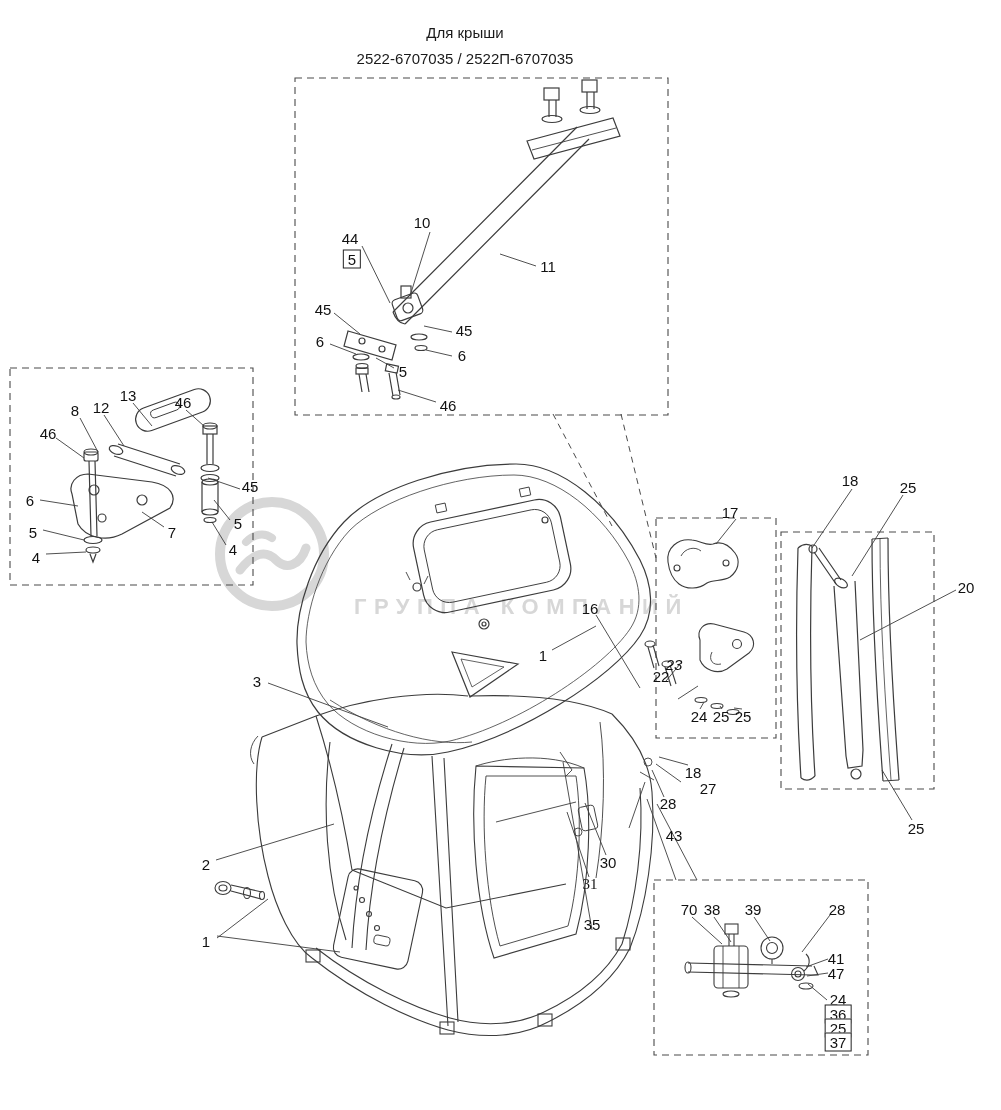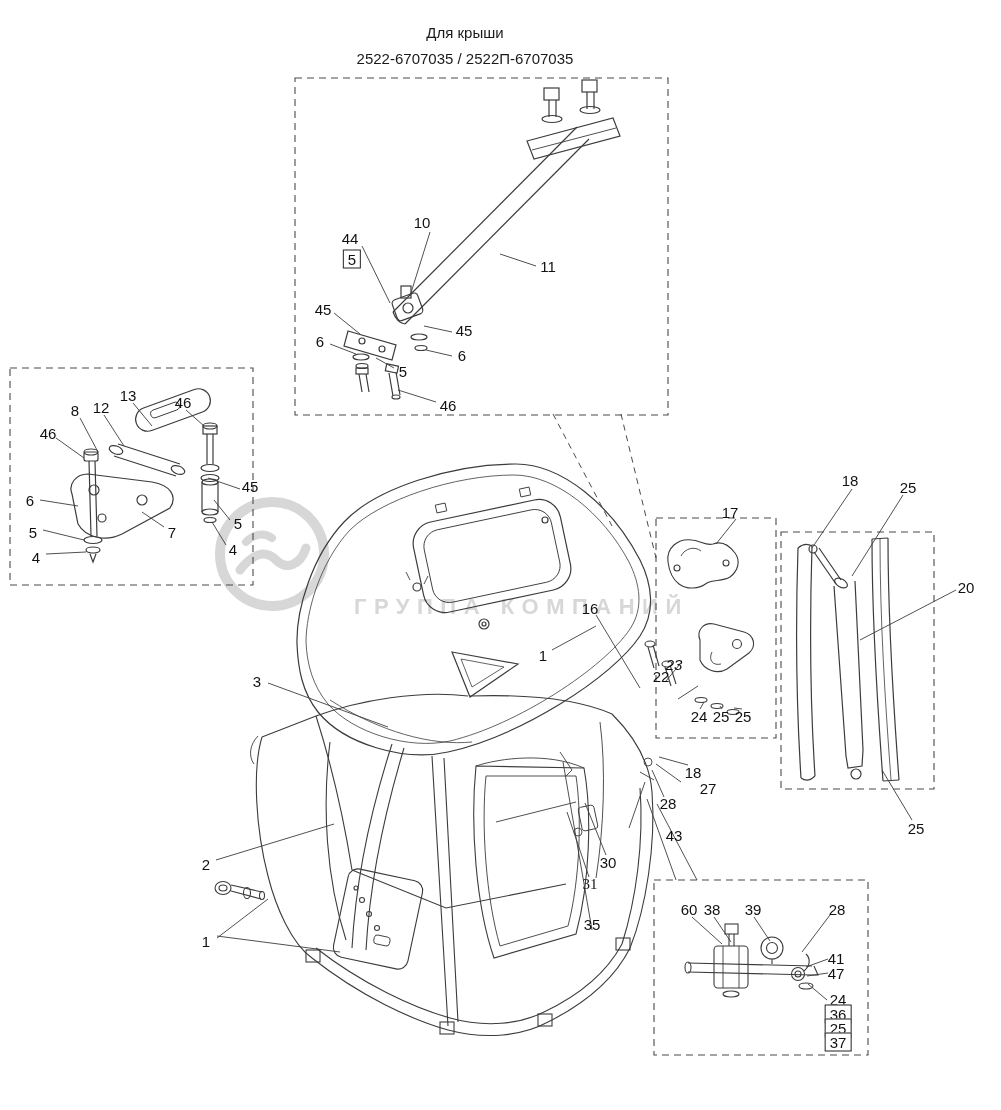--- a/index.html
+++ b/index.html
@@ -324,21 +324,21 @@
       <div class="callout" style="left: 661px; top: 676px;">22</div>
       <div class="callout" style="left: 674px; top: 664px; font-style: italic;">23</div>
       <div class="callout" style="left: 699px; top: 716px;">24</div>
       <div class="callout" style="left: 721px; top: 716px;">25</div>
       <div class="callout" style="left: 743px; top: 716px;">25</div>
       <div class="callout" style="left: 730px; top: 512px;">17</div>
       <div class="callout" style="left: 850px; top: 480px;">18</div>
       <div class="callout" style="left: 908px; top: 487px;">25</div>
       <div class="callout" style="left: 966px; top: 587px;">20</div>
       <div class="callout" style="left: 916px; top: 828px;">25</div>
-      <div class="callout" style="left: 689px; top: 909px;">60</div>
+      <div class="callout" style="left: 689px; top: 909px;">70</div>
       <div class="callout" style="left: 712px; top: 909px;">38</div>
       <div class="callout" style="left: 753px; top: 909px;">39</div>
       <div class="callout" style="left: 837px; top: 909px;">28</div>
       <div class="callout" style="left: 836px; top: 958px;">41</div>
       <div class="callout" style="left: 836px; top: 973px;">47</div>
       <div class="callout" style="left: 838px; top: 999px;">24</div>
       <div class="callout boxed" style="left: 838px; top: 1014px;">36</div>
       <div class="callout boxed" style="left: 838px; top: 1028px;">25</div>
       <div class="callout boxed" style="left: 838px; top: 1042px;">37</div>
     </div>

